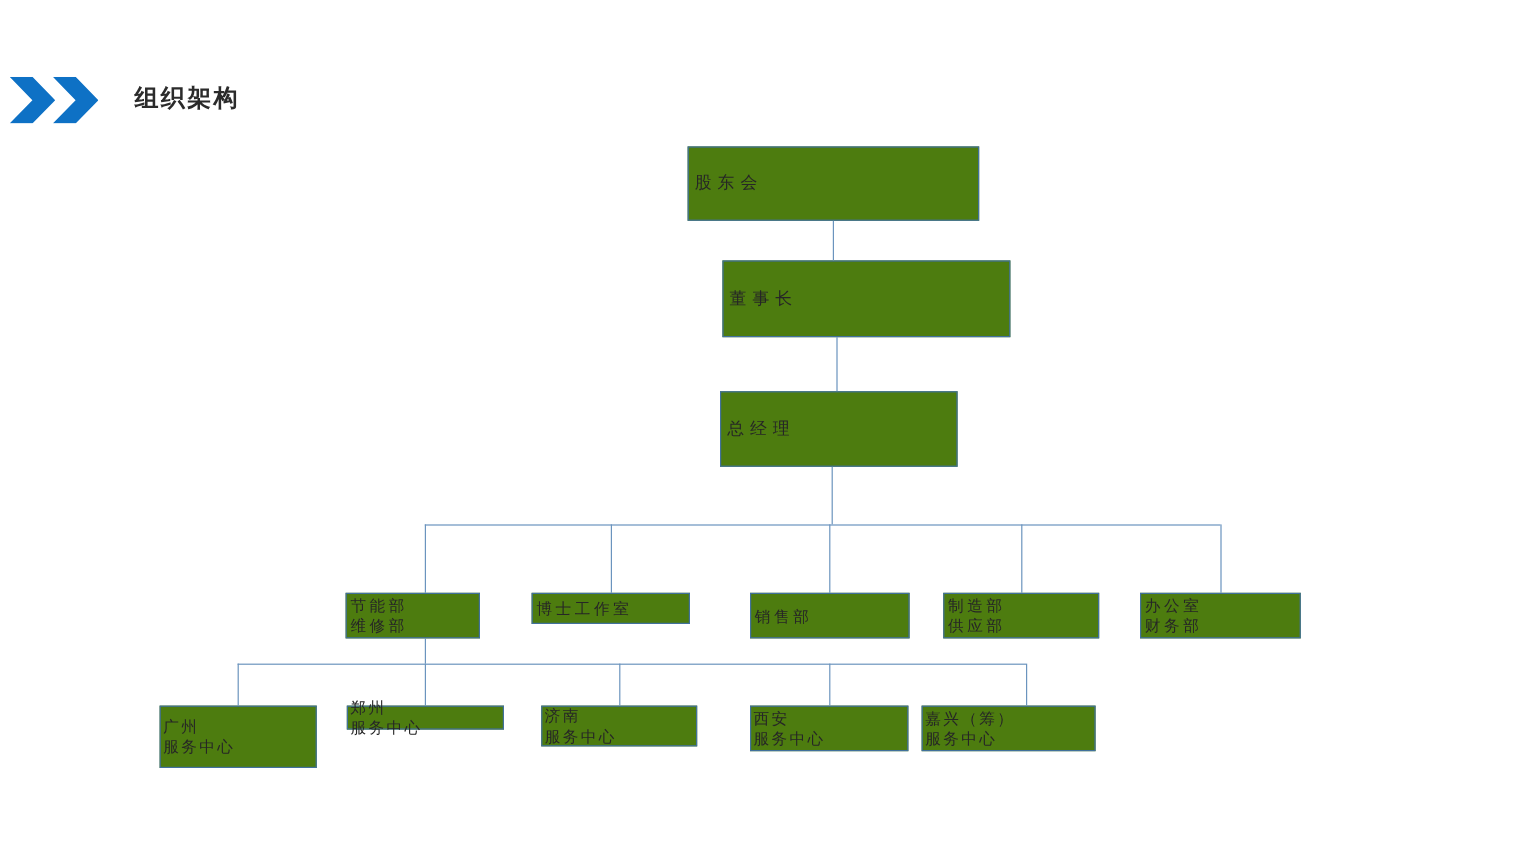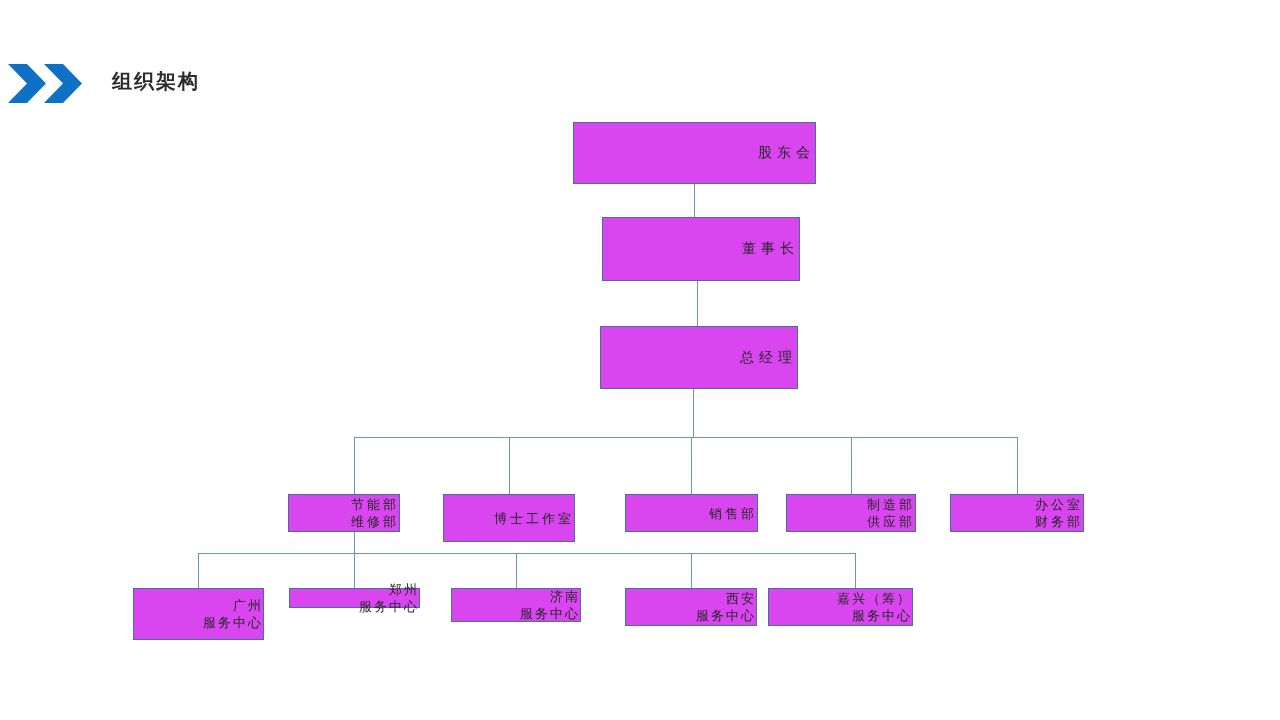--- a/index.html
+++ b/index.html
@@ -20,23 +20,23 @@
     clip-path:polygon(0 0,50% 0,100% 50%,50% 100%,0 100%,50% 50%);
   }
   .chev.c1{left:8px;}
   .chev.c2{left:44px;}
   .page-title{
     position:absolute;left:112px;top:68px;margin:0;
     font-size:20px;font-weight:700;letter-spacing:2px;color:var(--title-ink);
   }
   
   .node{
-    position:absolute;background:#d946ef;border:1.4px solid var(--line-strong);
+    position:absolute;background:#4d7c0f;border:1.4px solid var(--line-strong);
     box-sizing:border-box;display:flex;flex-direction:column;justify-content:center;
-    align-items:flex-end;text-align:center;color:var(--ink);
+    align-items:flex-start;text-align:center;color:var(--ink);
   }
   .node span:empty{display:none;}
   .n-top{font-size:14px;letter-spacing:5px;padding-left:5px;}
   .n-dept{font-size:13px;letter-spacing:3px;line-height:17px;padding-left:3px;}
   .n-svc{font-size:13px;letter-spacing:2px;line-height:17px;padding-left:2px;}
   
   .vline{position:absolute;width:1px;background:var(--line);}
   .hline{position:absolute;height:1px;background:var(--line);}
 </style>
 </head>
@@ -46,32 +46,32 @@
 
   <span class="chev c1"></span>
   <span class="chev c2"></span>
   <h1 class="page-title">组织架构</h1>
 
   <div>
 
     <div class="node n-top" style="left:573px;top:122px;width:243px;height:62px;">
       <span>股东会</span>
     </div>
-    <div class="node n-top" style="left:602px;top:217px;width:198px;height:64px;">
+    <div class="node n-top" style="left:602px;top:217px;width:240px;height:64px;">
       <span>董事长</span>
     </div>
     <div class="node n-top" style="left:600px;top:326px;width:198px;height:63px;">
       <span>总经理</span>
     </div>
 
     <div class="node n-dept" style="left:288px;top:494px;width:112px;height:38px;">
       <span>节能部</span>
       <span>维修部</span>
     </div>
-    <div class="node n-dept" style="left:443px;top:494px;width:132px;height:48px;">
+    <div class="node n-dept" style="left:443px;top:494px;width:132px;height:26px;">
       <span>博士工作室</span>
 
     </div>
     <div class="node n-dept" style="left:625px;top:494px;width:133px;height:38px;">
       <span>销售部</span>
 
     </div>
     <div class="node n-dept" style="left:786px;top:494px;width:130px;height:38px;">
       <span>制造部</span>
       <span>供应部</span>

